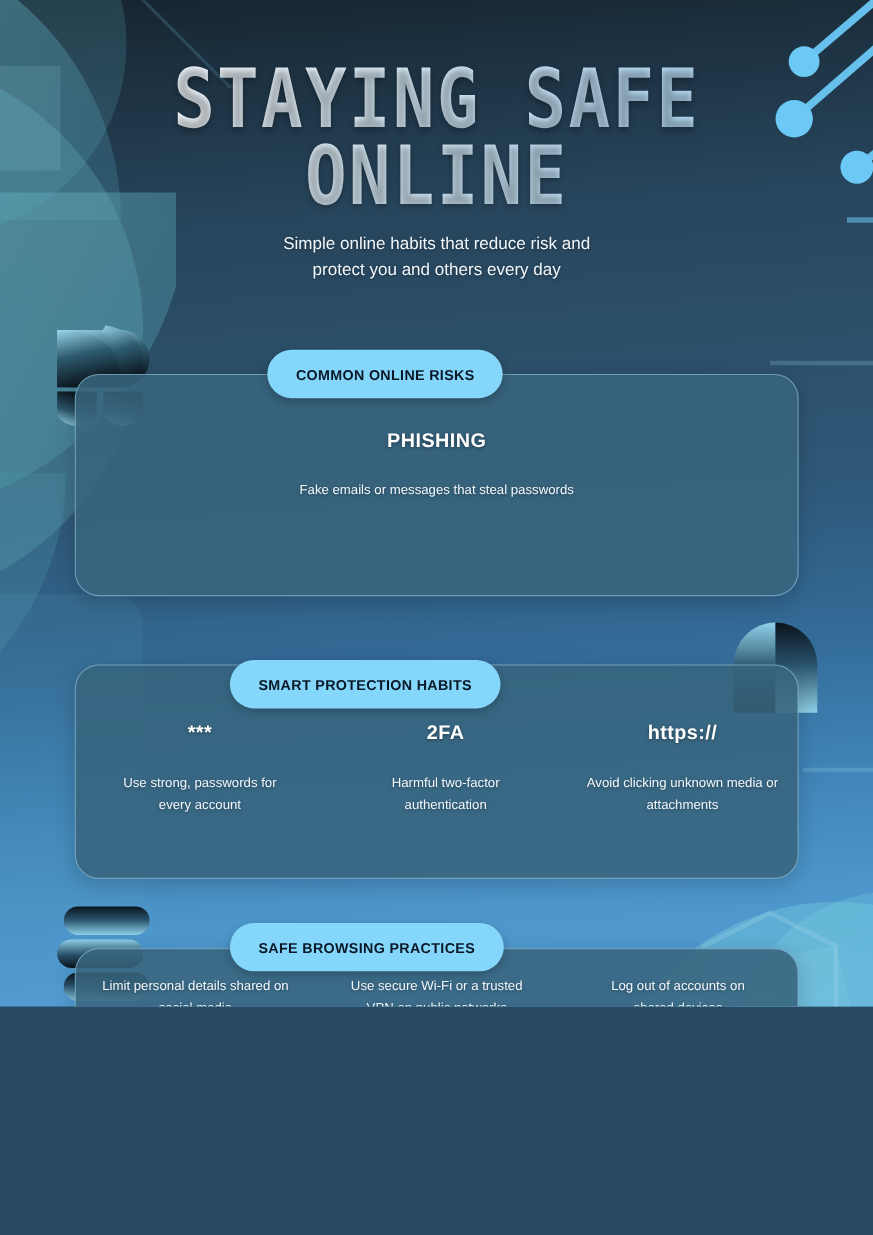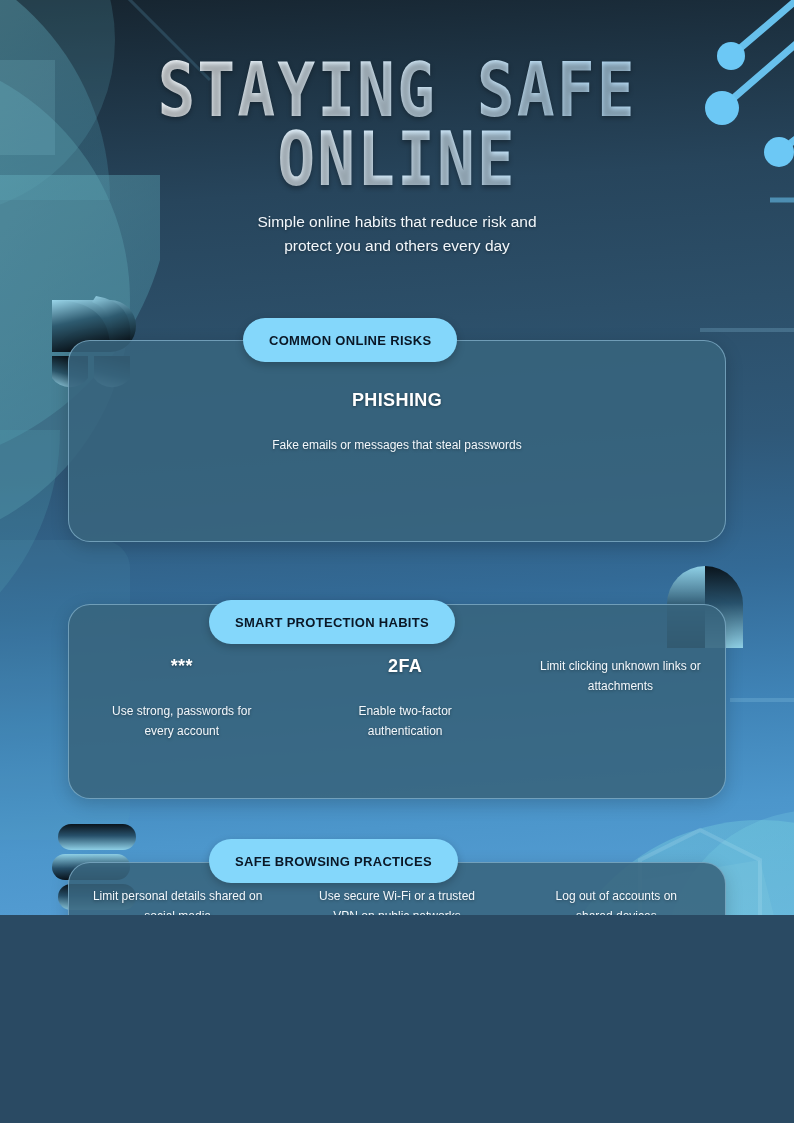--- a/index.html
+++ b/index.html
@@ -246,24 +246,25 @@
   <div class="section" style="top:0;">
     <div class="card" style="top:604px; height:195px;"></div>
     <div class="badge" style="left:141px; top:581px;margin-top:19px;">SMART PROTECTION HABITS</div>
     <div class="cols" style="top:656px;">
       <div class="col" style="flex:1.04;">
         <div class="col-head">***</div>
         <div class="col-body" style="padding:0 22px;">Use strong, passwords for every account</div>
       </div>
       <div class="col">
         <div class="col-head">2FA</div>
-        <div class="col-body" style="padding:0 26px;">Enable two-factor authentication</div>
+        <div class="col-body" style="padding:0 26px;">Harmful two-factor authentication</div>
       </div>
       <div class="col" style="flex:0.96;">
-        <div class="col-body" style="padding:0 8px;">Limit clicking unknown links or attachments</div>
+        <div class="col-head">https://</div>
+        <div class="col-body" style="padding:0 8px;">Avoid clicking unknown media or attachments</div>
       </div>
     </div>
   </div>
 
   <div class="section" style="top:0;">
     <div class="card" style="top:862px; height:193px;"></div>
     <div class="badge" style="left:141px; top:839px;">SAFE BROWSING PRACTICES</div>
     <div class="cols" style="top:886px;">
       <div class="col">
         <div class="col-body" style="padding:0 10px;">Limit personal details shared on social media</div>

